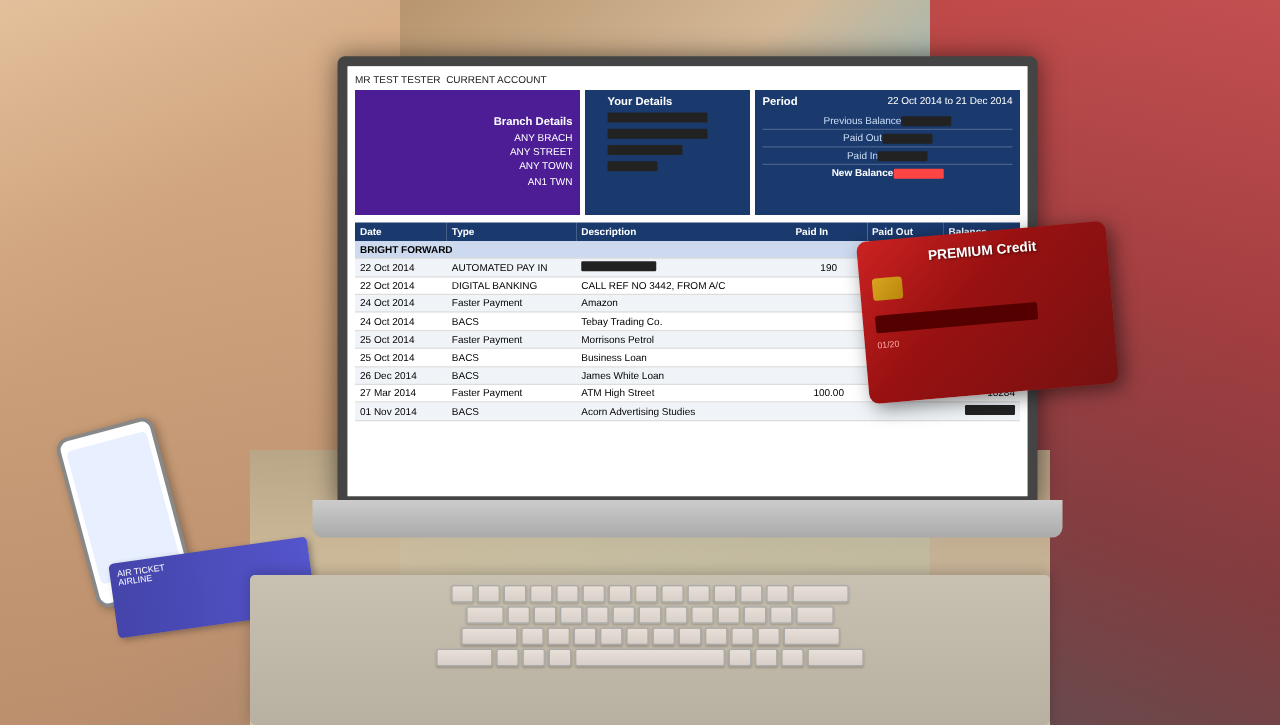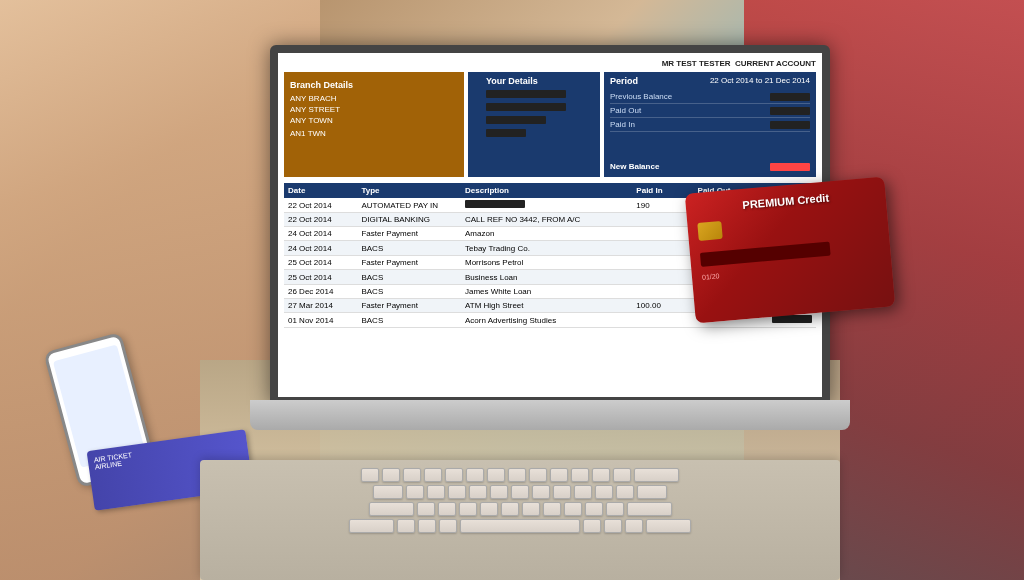--- a/index.html
+++ b/index.html
@@ -78,39 +78,39 @@
       background: white;
       width: 100%;
       height: 100%;
       padding: 6px;
       font-size: 9px;
       font-family: Arial, sans-serif;
     }
 
     .statement-header {
       display: flex;
-      justify-content: flex-end;
       font-size: 8px;
       margin-bottom: 4px;
       color: #222;
-      font-weight: bold;
+      font-weight: normal;
     }
 
     .statement-top {
       display: flex;
       gap: 4px;
       margin-bottom: 6px;
     }
 
     .branch-section {
-      background: #a16207;
+      background: #4c1d95;
       color: white;
-      padding: 8px 6px;
+      padding: 20px 6px;
       width: 180px;
       font-size: 8px;
+      text-align: right;
     }
     .branch-title {
       font-weight: bold;
       margin-bottom: 4px;
       font-size: 9px;
     }
     .branch-line {
       margin-bottom: 2px;
     }
 
@@ -153,27 +153,27 @@
       font-weight: bold;
       font-size: 9px;
     }
     .period-date {
       font-size: 8px;
       margin-left: 20px;
     }
 
     .balance-row {
       display: flex;
-      justify-content: space-between;
+      justify-content: center;
       align-items: center;
       padding: 2px 0;
       border-bottom: 1px solid rgba(255,255,255,0.2);
       font-size: 8px;
     }
-    .balance-row:last-child { border-bottom: none; margin-top: 28px; }
+    .balance-row:last-child { border-bottom: none; }
     .balance-label { color: #ccddf5; }
     .new-balance-row .balance-label { color: white; font-weight: bold; }
 
     
     .trans-table {
       width: 100%;
       border-collapse: collapse;
       font-size: 8px;
     }
     .trans-table thead tr {
@@ -194,21 +194,21 @@
     }
     .trans-table tbody td {
       padding: 2px 4px;
       border-bottom: 1px solid #ddd;
       white-space: nowrap;
     }
 
     .col-date { width: 60px; }
     .col-type { width: 70px; }
     .col-desc { width: 140px; }
-    .col-paidin { width: 50px; text-align: left; }
+    .col-paidin { width: 50px; text-align: center; }
     .col-paidout { width: 50px; text-align: right; }
     .col-balance { width: 50px; text-align: right; }
 
     
     .credit-card {
       position: absolute;
       right: -40px;
       top: 140px;
       width: 200px;
       height: 130px;
@@ -458,20 +458,23 @@
           <tr>
             <th class="col-date">Date</th>
             <th class="col-type">Type</th>
             <th class="col-desc">Description</th>
             <th class="col-paidin">Paid In</th>
             <th class="col-paidout">Paid Out</th>
             <th class="col-balance">Balance</th>
           </tr>
         </thead>
         <tbody>
+          <tr class="group-header">
+            <td colspan="6">BRIGHT FORWARD</td>
+          </tr>
 
           <tr>
             <td class="col-date">22 Oct 2014</td>
             <td class="col-type">AUTOMATED PAY IN</td>
             <td class="col-desc"><span class="redacted redacted-sm"></span></td>
             <td class="col-paidin">190</td>
             <td class="col-paidout"></td>
             <td class="col-balance"></td>
           </tr>
 

